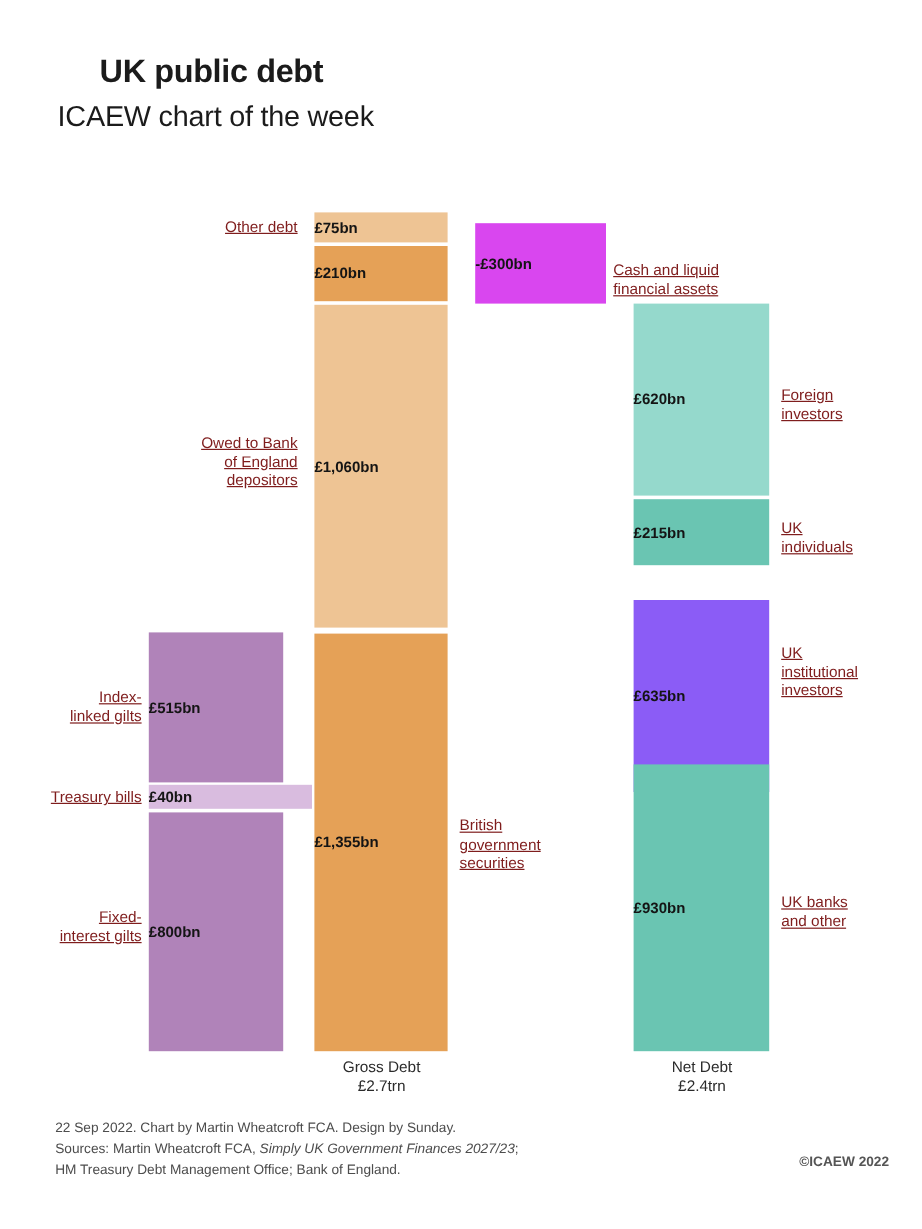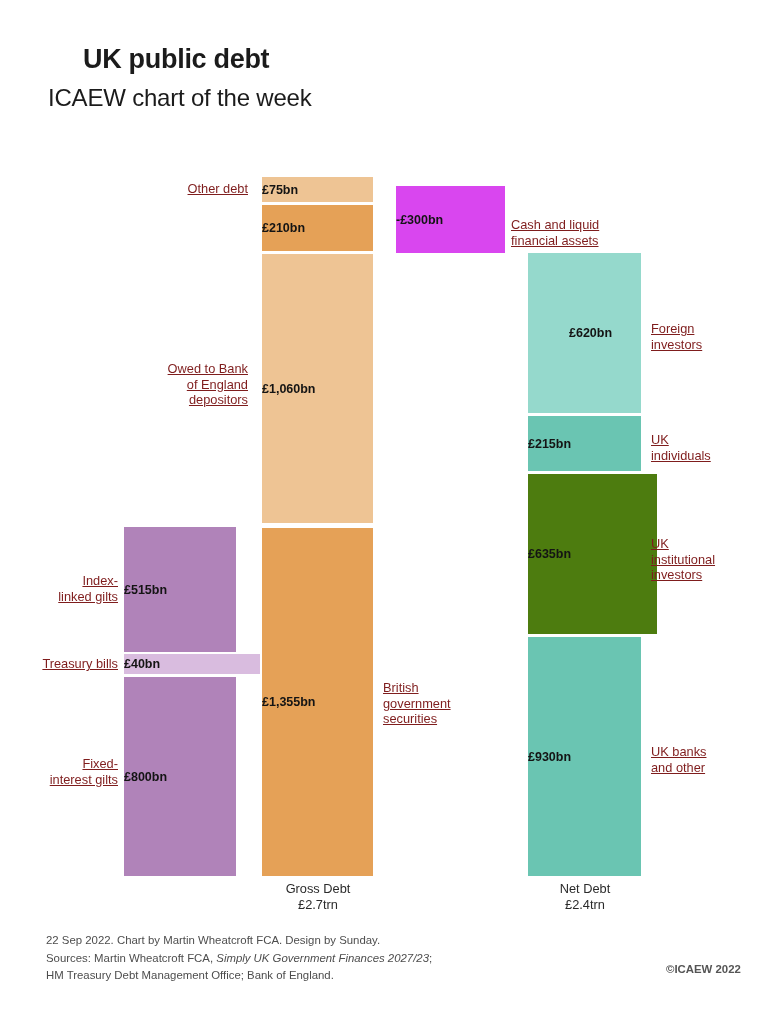--- a/index.html
+++ b/index.html
@@ -127,37 +127,37 @@
   </div>
 
   <div class="seg" style="left:396px; top:186px; width:109px; height:67px; background:#d946ef;">
     <span class="val">-£300bn</span>
   </div>
   <div class="lbl left-al" style="left:511px; top:202px; width:130px;margin-top:15px;">
     <div>Cash and liquid</div>
     <div>financial assets</div>
   </div>
 
-  <div class="seg" style="left:528px; top:253px; width:113px; height:160px; background:#95d9cc;padding-left:41px;">
+  <div class="seg" style="left:528px; top:253px; width:113px; height:160px; background:#95d9cc;">
     <span class="val">£620bn</span>
   </div>
   <div class="lbl left-al" style="left:651px; top:321px; width:120px;">
     <div>Foreign</div>
     <div>investors</div>
   </div>
 
   <div class="seg" style="left:528px; top:416px; width:113px; height:55px; background:#6ac5b2;">
     <span class="val">£215bn</span>
   </div>
   <div class="lbl left-al" style="left:651px; top:432px; width:120px;">
     <div>UK</div>
     <div>individuals</div>
   </div>
 
-  <div class="seg" style="left:528px; top:474px; width:129px; height:160px; background:#4d7c0f;">
+  <div class="seg" style="left:528px; top:500px; width:113px; height:160px; background:#8b5cf6;">
     <span class="val">£635bn</span>
   </div>
   <div class="lbl left-al" style="left:651px; top:536px; width:120px;">
     <div>UK</div>
     <div>institutional</div>
     <div>investors</div>
   </div>
 
   <div class="seg" style="left:528px; top:637px; width:113px; height:239px; background:#6ac5b2;">
     <span class="val">£930bn</span>

